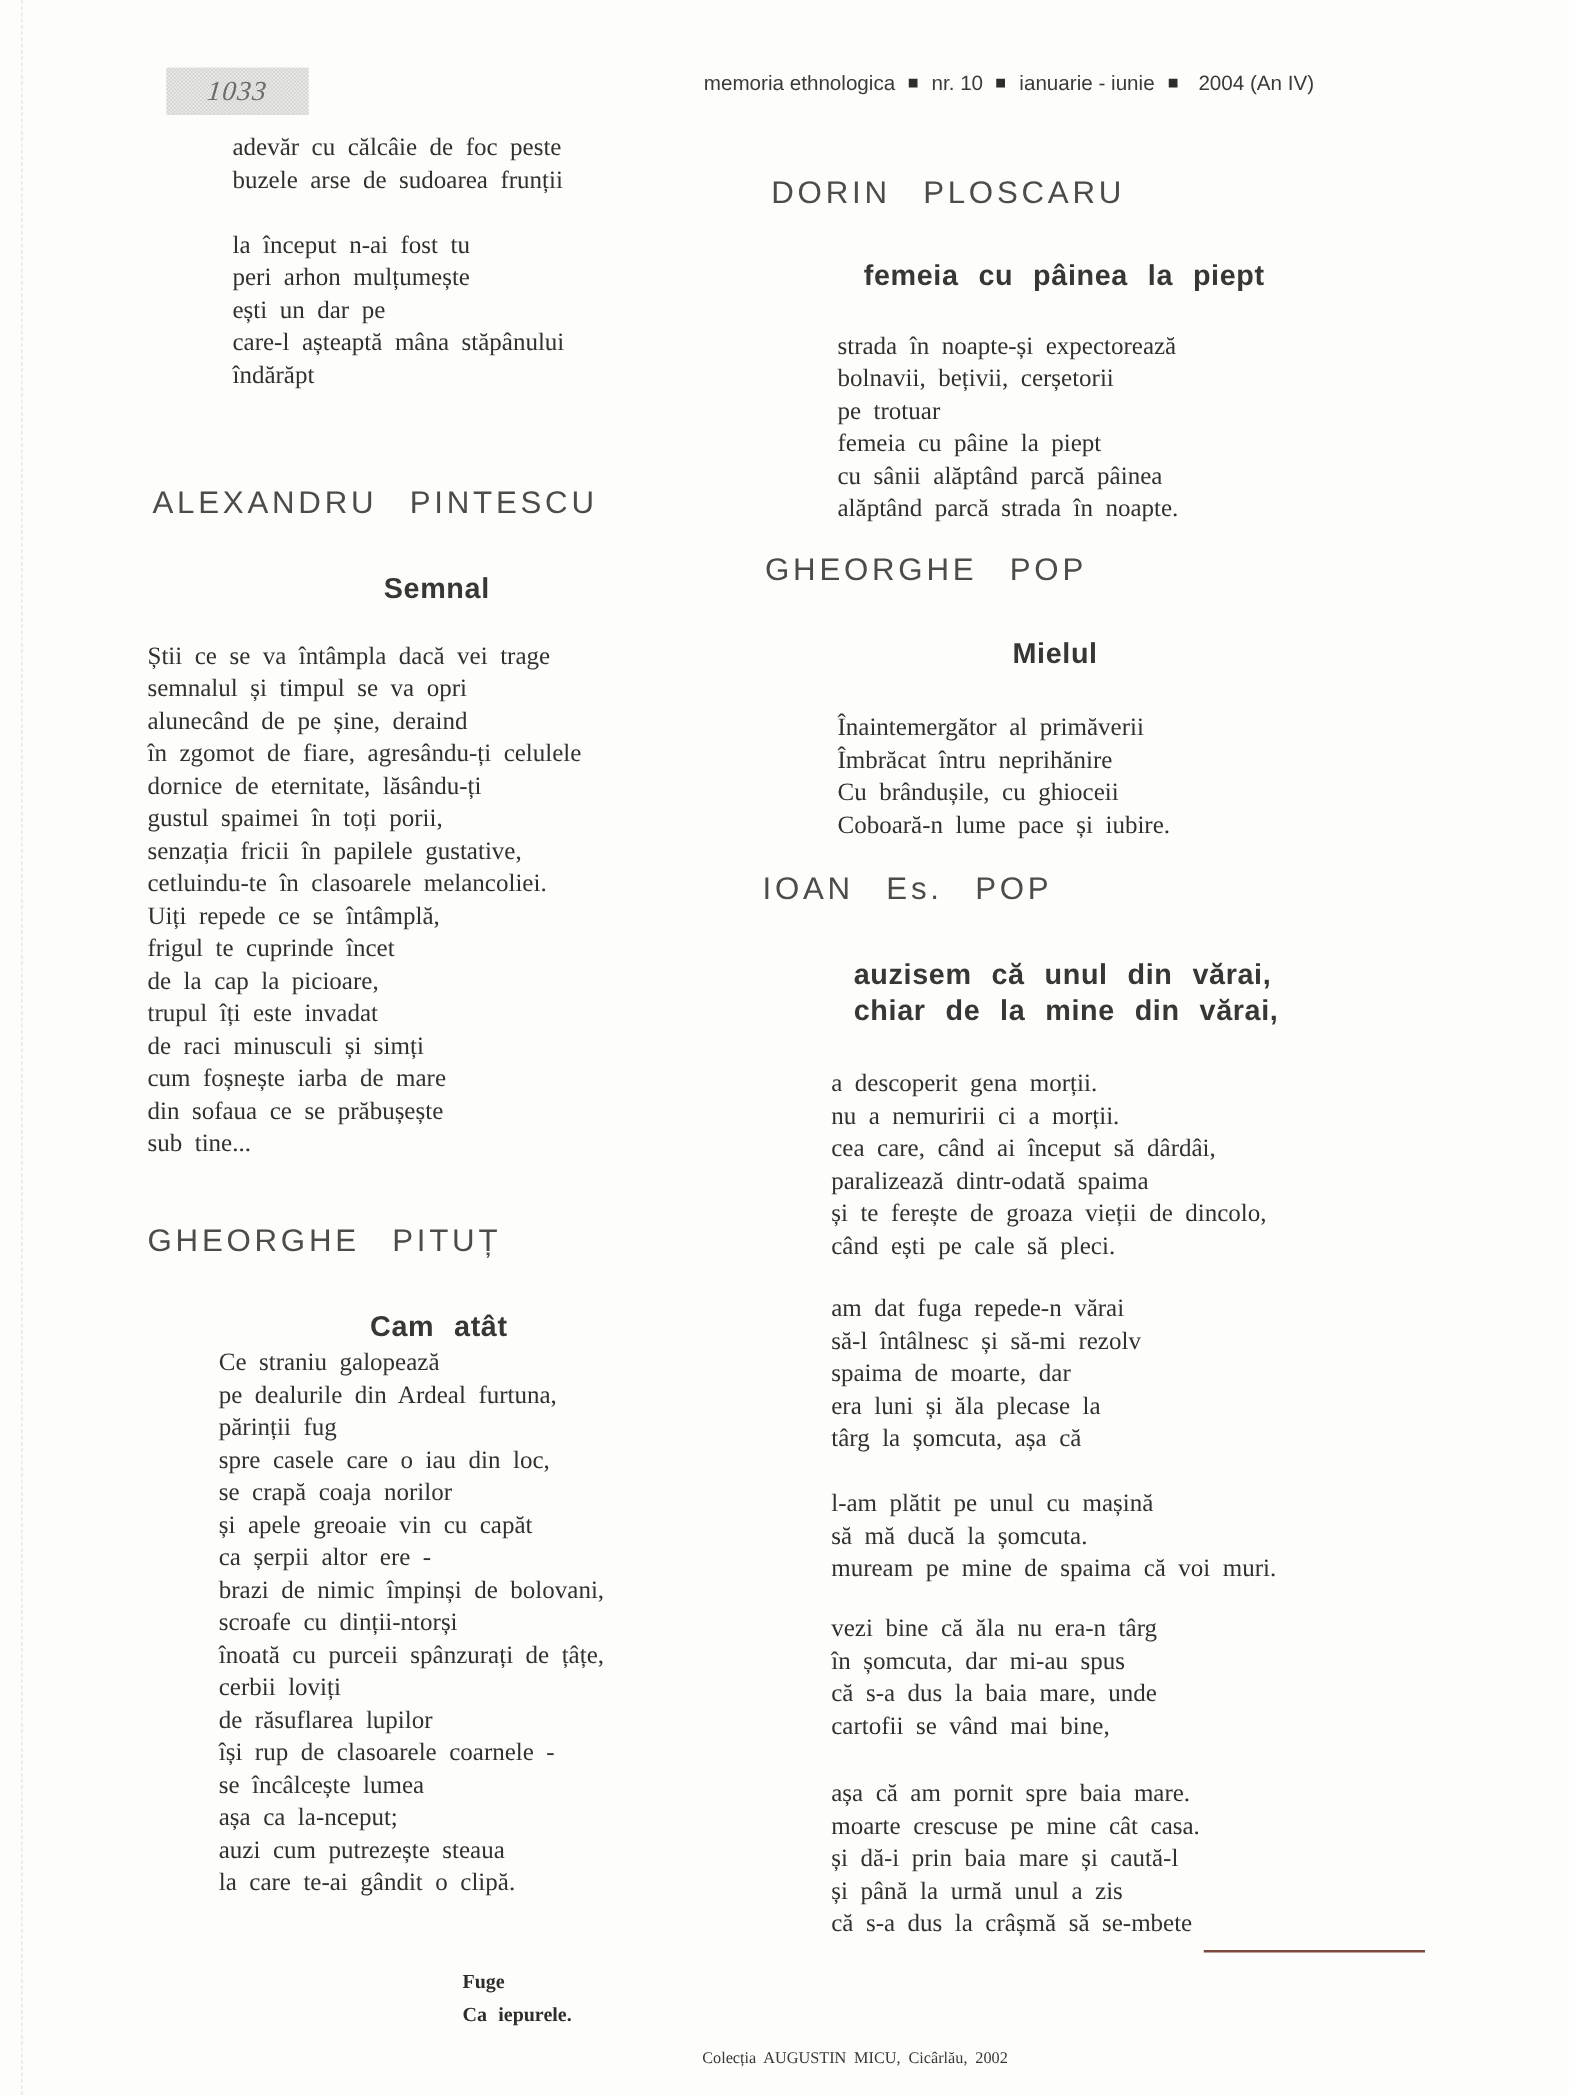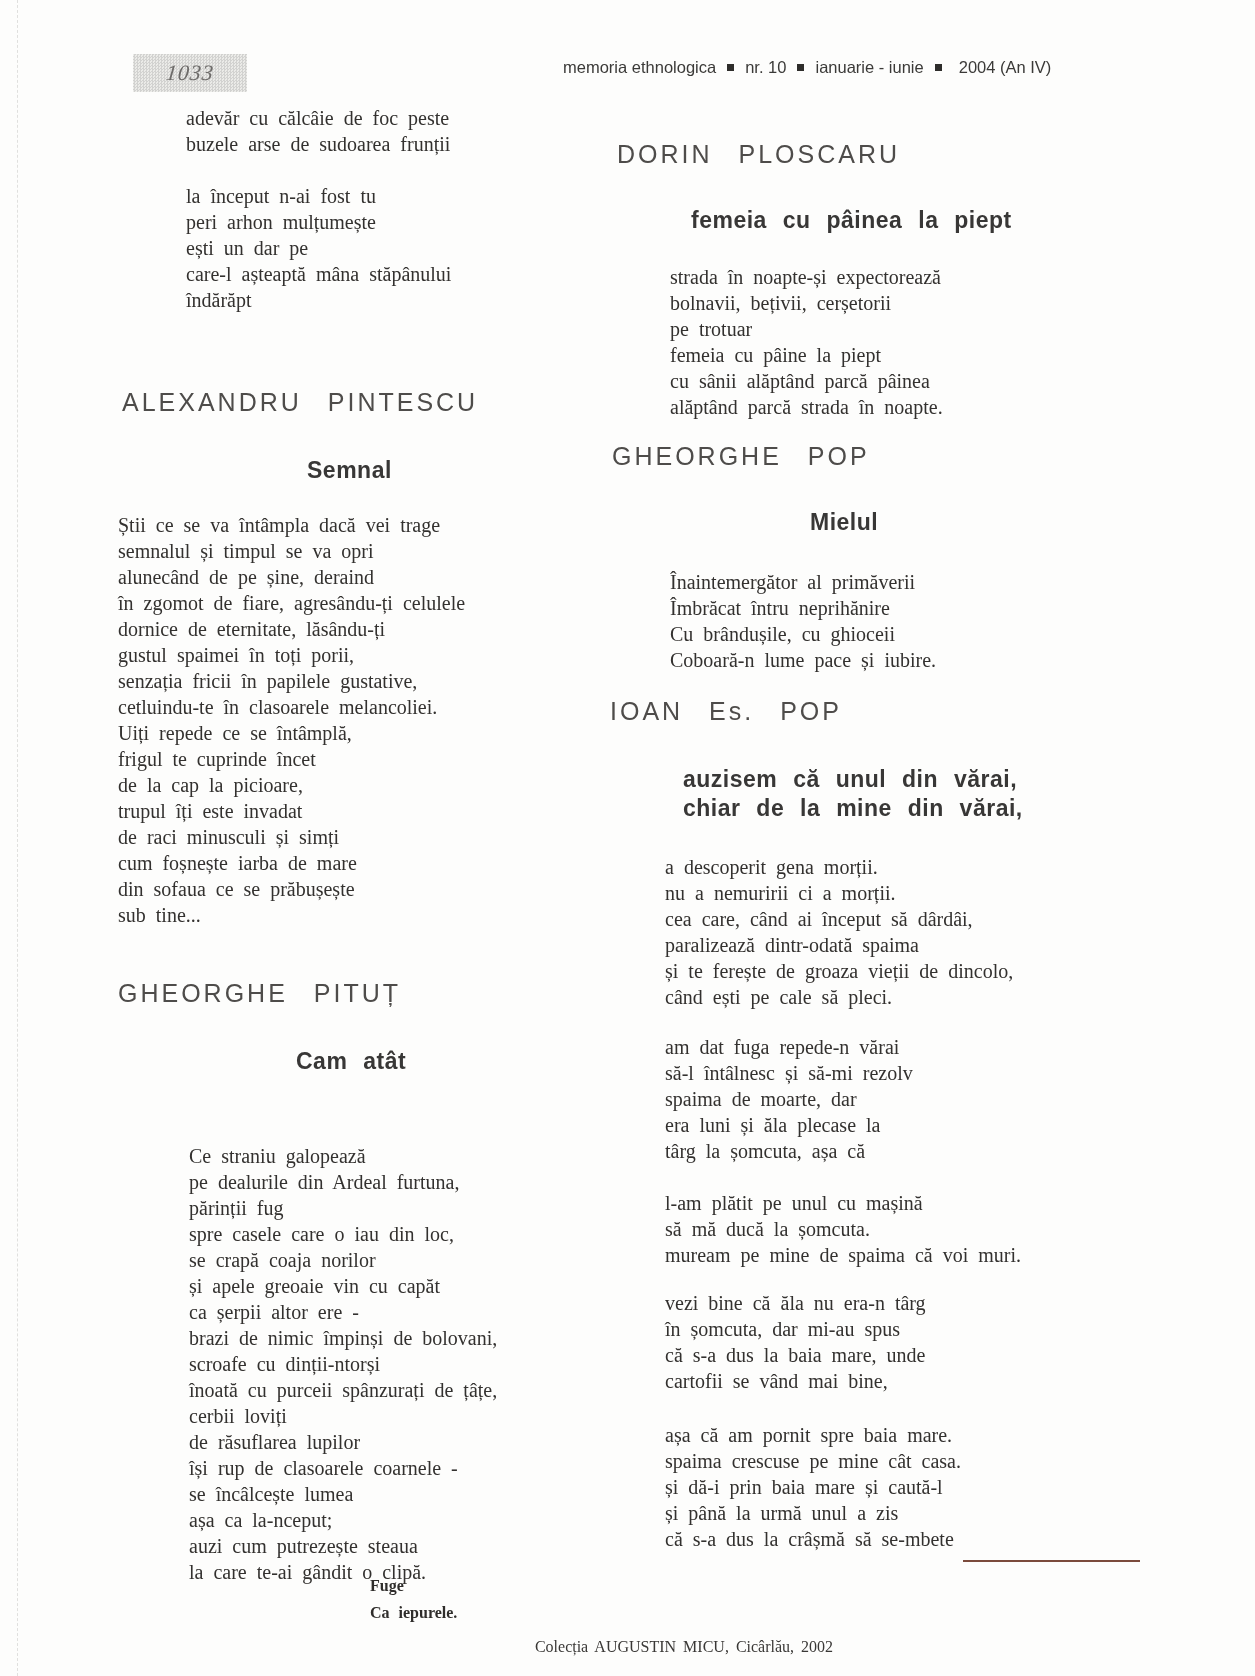--- a/index.html
+++ b/index.html
@@ -54,36 +54,36 @@
   }
   .ptitle .line { line-height: 29px; }
   .stanza { font-size: 20px; line-height: 26px; word-spacing: 5px; color: #33312f; }
   .stanza .line { height: 26px; }
   .closing {
     font-size: 16px; line-height: 27px; font-weight: bold;
     word-spacing: 5px; color: #2f2d2b;
   }
   .footer-credit {
     position: absolute; left: 484px; top: 1638px; width: 400px;
-    text-align: center; font-size: 16px; color: #3a3836; word-spacing: 3px;
+    text-align: center; font-size: 13px; color: #3a3836; word-spacing: 3px;
   }
   .rule {
     position: absolute; left: 963px; top: 1560px; width: 177px; height: 2px;
     background: #7b4a3c;
   }
 
   
   .b-intro1   { left: 186px; top: 105px; }
   .b-intro2   { left: 186px; top: 183px; }
   .b-author1  { left: 122px; top: 388px; }
   .b-title1   { left: 307px; top: 457px; }
   .b-stanza1  { left: 118px; top: 512px; }
   .b-author2  { left: 118px; top: 979px; }
   .b-title2   { left: 296px; top: 1048px; }
-  .b-stanza2  { left: 175px; top: 1143px; margin-left: 14px; }
+  .b-stanza2  { left: 175px; top: 1077px; }
   .b-closing  { left: 370px; top: 1572px; }
 
   .b-author3  { left: 617px; top: 140px; }
   .b-title3   { left: 691px; top: 207px; }
   .b-stanza3  { left: 670px; top: 264px; }
   .b-author4  { left: 612px; top: 442px; }
   .b-title4   { left: 810px; top: 509px; }
   .b-stanza4  { left: 670px; top: 569px; }
   .b-author5  { left: 610px; top: 697px; }
   .b-title5   { left: 683px; top: 765px; }
@@ -211,21 +211,21 @@
     <div class="line">muream pe mine de spaima că voi muri.</div>
   </div>
 <div class="block stanza b-stanzaD">
     <div class="line">vezi bine că ăla nu era-n târg</div>
     <div class="line">în șomcuta, dar mi-au spus</div>
     <div class="line">că s-a dus la baia mare, unde</div>
     <div class="line">cartofii se vând mai bine,</div>
   </div>
 <div class="block stanza b-stanzaE">
     <div class="line">așa că am pornit spre baia mare.</div>
-    <div class="line">spaima crescuse pe mine cât casa.</div>
+    <div class="line">moarte crescuse pe mine cât casa.</div>
     <div class="line">și dă-i prin baia mare și caută-l</div>
     <div class="line">și până la urmă unul a zis</div>
     <div class="line">că s-a dus la crâșmă să se-mbete</div>
   </div>
 
 <div class="rule"></div>
 
 <div class="footer-credit">Colecția AUGUSTIN MICU, Cicârlău, 2002</div>
 
 </body></html>

